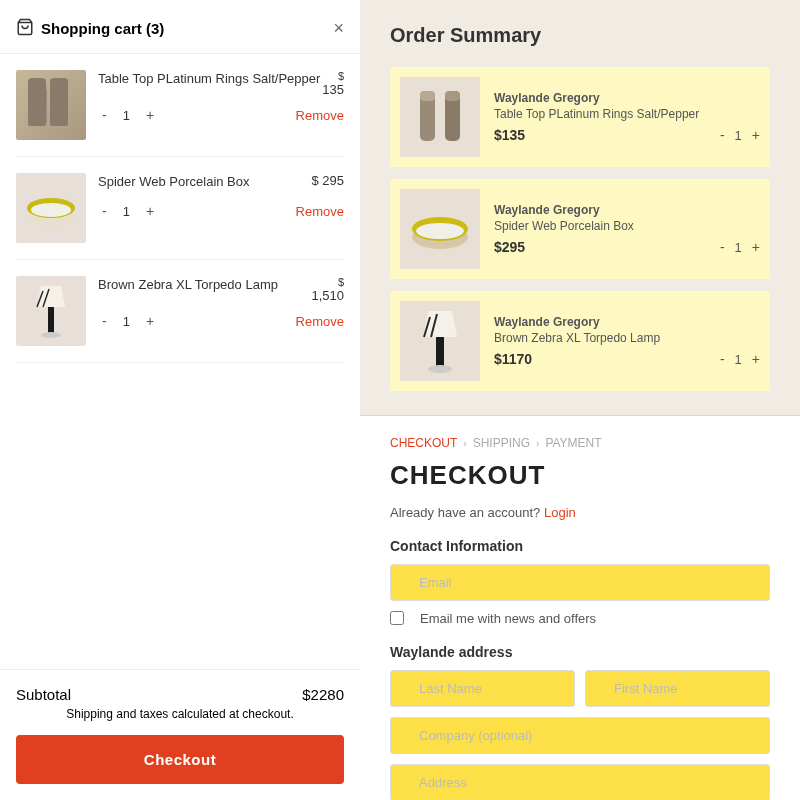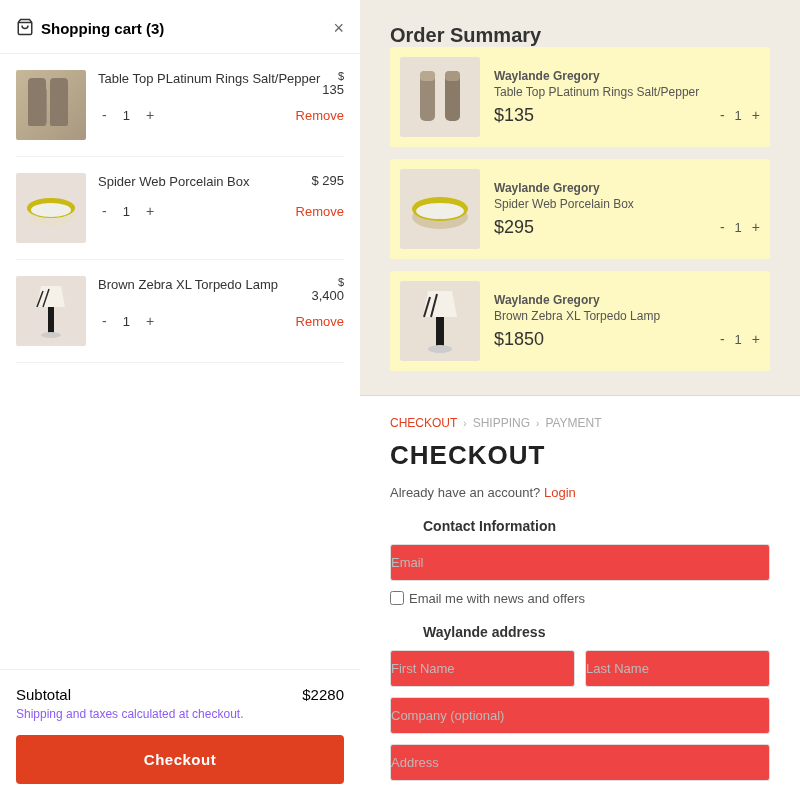--- a/index.html
+++ b/index.html
@@ -167,22 +167,23 @@
       font-weight: 500;
     }
 
     .subtotal-value {
       font-size: 15px;
       font-weight: 500;
     }
 
     .subtotal-note {
       font-size: 12px;
-      color: #8b5cf6;
+      color: #000000;
       margin-bottom: 14px;
+      text-align: center;
     }
 
     .checkout-btn {
       width: 100%;
       background: #e04020;
       color: white;
       border: none;
       border-radius: 4px;
       padding: 16px;
       font-size: 15px;
@@ -203,20 +204,21 @@
     .order-summary {
       background: #f0ebe3;
       padding: 24px 30px 24px;
       border-bottom: 1px solid #e0d8cc;
     }
 
     .order-summary-title {
       font-size: 20px;
       font-weight: 600;
       color: #333;
+      margin-bottom: 20px;
     }
 
     .order-items {
       display: flex;
       flex-direction: column;
       gap: 12px;
     }
 
     .order-item {
       display: flex;
@@ -257,22 +259,22 @@
       margin-bottom: 6px;
     }
 
     .order-item-bottom {
       display: flex;
       align-items: center;
       justify-content: space-between;
     }
 
     .order-item-price {
-      font-size: 18px;
-      font-weight: 400;
+      font-size: 14px;
+      font-weight: 700;
       color: #333;
     }
 
     .order-item-qty {
       display: flex;
       align-items: center;
       gap: 10px;
       font-size: 13px;
       color: #555;
     }
@@ -329,43 +331,42 @@
     .account-prompt a {
       color: #e04020;
       text-decoration: none;
     }
 
     .section-label {
       font-size: 14px;
       font-weight: 600;
       color: #333;
       margin-bottom: 10px;
-      margin-left: 33px;
     }
 
     .form-input {
       width: 100%;
       border: 1px solid #ddd;
-      padding: 10px 0;
+      padding: 10px 28px;
       font-size: 13px;
       color: #333;
       border-radius: 3px;
       margin-bottom: 10px;
       outline: none;
-      background: #ef4444;
+      background: #fde047;
     }
 
     .form-input::placeholder {
       color: #bbb;
     }
 
     .checkbox-row {
       display: flex;
       align-items: flex-start;
-      gap: 5px;
+      gap: 16px;
       margin-bottom: 18px;
     }
 
     .checkbox-row input[type="checkbox"] {
       width: 14px;
       height: 14px;
       cursor: pointer;
     }
 
     .checkbox-label {
@@ -463,21 +464,21 @@
           <ellipse cx="30" cy="54" rx="10" ry="3" fill="#ccc"></ellipse>
           <line x1="22" y1="10" x2="16" y2="26" stroke="#2a2a2a" stroke-width="1.5"></line>
           <line x1="28" y1="8" x2="22" y2="26" stroke="#2a2a2a" stroke-width="1.5"></line>
         </svg>
       </div>
       <div class="cart-item-info">
         <div class="cart-item-top">
           <div class="cart-item-name">Brown Zebra XL Torpedo Lamp</div>
           <div class="cart-item-price">
             <div style="font-size:11px">$</div>
-            <div>3,400</div>
+            <div>1,510</div>
           </div>
         </div>
         <div class="cart-item-controls">
           <div class="qty-control">
             <button class="qty-btn">-</button>
             <span class="qty-value">1</span>
             <button class="qty-btn">+</button>
           </div>
           <button class="remove-btn">Remove</button>
         </div>
@@ -554,21 +555,21 @@
             <rect x="32" y="32" width="8" height="32" fill="#1a1a1a"></rect>
             <ellipse cx="36" cy="64" rx="12" ry="4" fill="#ccc"></ellipse>
             <line x1="26" y1="12" x2="20" y2="32" stroke="#2a2a2a" stroke-width="2"></line>
             <line x1="33" y1="9" x2="27" y2="32" stroke="#2a2a2a" stroke-width="2"></line>
           </svg>
         </div>
         <div class="order-item-details">
           <div class="order-item-brand">Waylande Gregory</div>
           <div class="order-item-name">Brown Zebra XL Torpedo Lamp</div>
           <div class="order-item-bottom">
-            <span class="order-item-price">$1850</span>
+            <span class="order-item-price">$1170</span>
             <div class="order-item-qty">
               <button class="order-qty-btn">-</button>
               <span>1</span>
               <button class="order-qty-btn">+</button>
             </div>
           </div>
         </div>
       </div>
 
     </div>
@@ -594,21 +595,21 @@
     <input class="form-input" type="email" placeholder="Email" style="">
 
     <div class="checkbox-row">
       <input type="checkbox" style="">
       <label class="checkbox-label">Email me with news and offers</label>
     </div>
 
     <div class="section-label">Waylande address</div>
 
     <div class="name-row">
+      <input class="form-input" type="text" placeholder="Last Name" style="">
       <input class="form-input" type="text" placeholder="First Name" style="">
-      <input class="form-input" type="text" placeholder="Last Name" style="">
     </div>
 
     <input class="form-input" type="text" placeholder="Company (optional)" style="">
     <input class="form-input" type="text" placeholder="Address" style="">
   </div>
 
 </div>
 
 </body></html>

